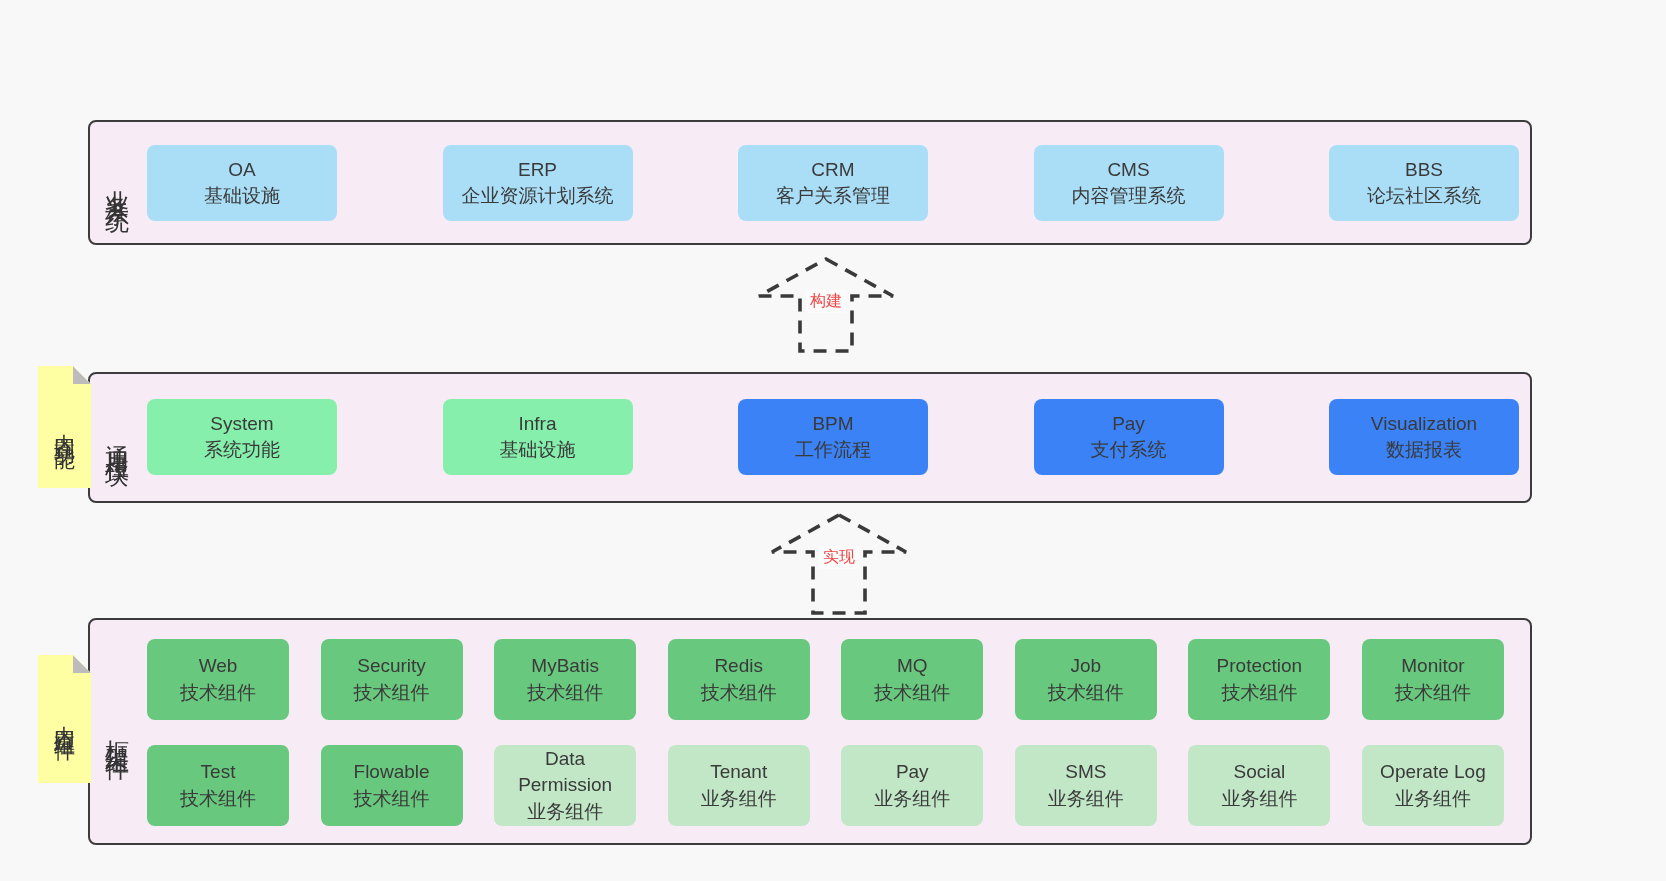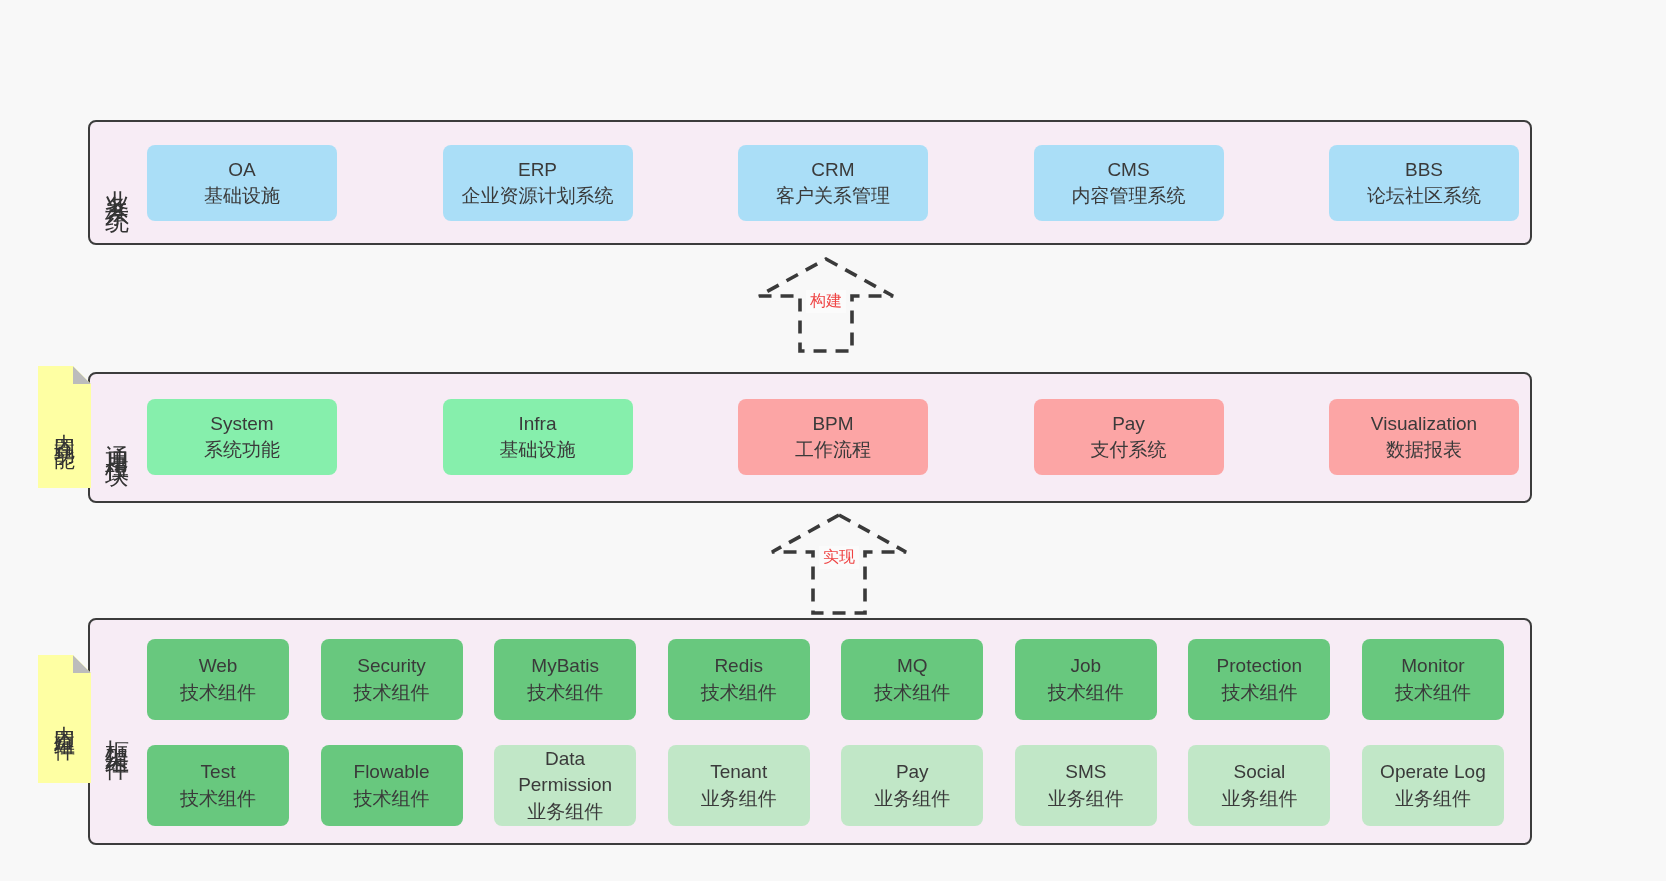--- a/index.html
+++ b/index.html
@@ -32,21 +32,21 @@
   .box{
     border-radius:8px;display:flex;flex-direction:column;
     justify-content:center;align-items:center;text-align:center;
     font-size:19px;line-height:1.38;color:#3a3a3a;
     box-sizing:border-box;padding:4px 6px;
   }
   .w190{width:190px;height:76px;}
   .w142{width:142px;height:81px;}
   .blue{background:#aadef7;}
   .red{background:#86efac;}
-  .pink{background:#fca5a5;}
+  .pink{background:#3b82f6;}
   .green{background:#68c87e;}
   .lgreen{background:#c1e7c7;}
   .sticky{
     position:absolute;left:38px;width:53px;background:#feffa3;z-index:5;
     clip-path:polygon(0 0,calc(100% - 18px) 0,100% 18px,100% 100%,0 100%);
     display:flex;align-items:center;justify-content:center;
   }
   .sticky-1{top:366px;height:122px;}
   .sticky-2{top:655px;height:128px;}
   .sticky::after{

